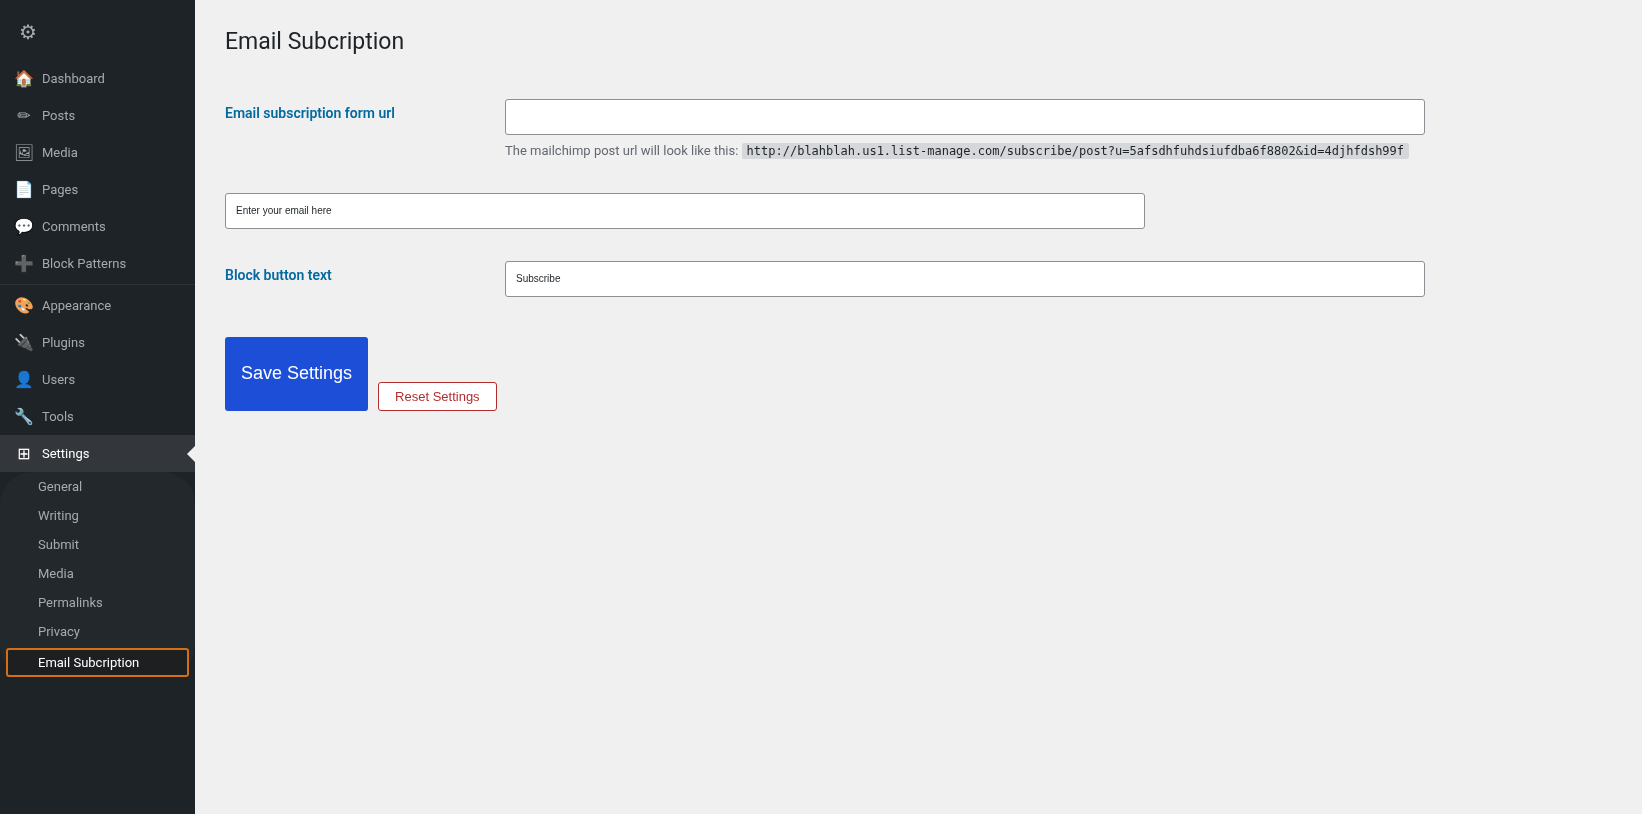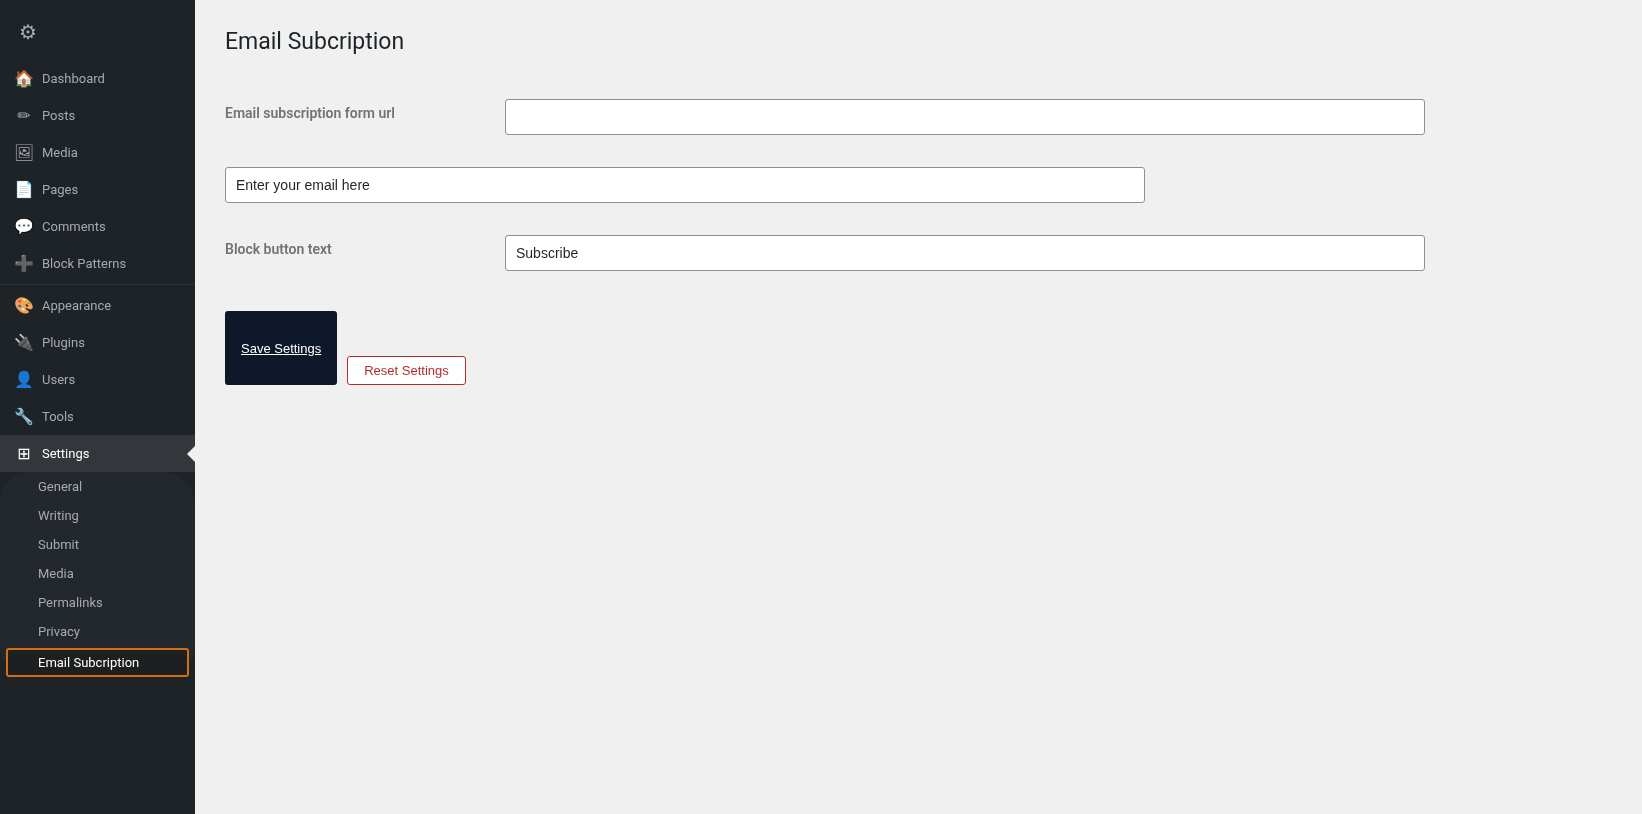--- a/index.html
+++ b/index.html
@@ -97,35 +97,35 @@
       display: flex;
       align-items: flex-start;
       padding: 16px 0;
     }
 
     .settings-label {
       width: 280px;
       min-width: 280px;
       padding-top: 6px;
       font-weight: 600;
-      color: #737373;
+      color: #0369a1;
       font-size: 14px;
     }
 
     .settings-field {
       flex: 1;
     }
 
     .settings-field input[type="text"] {
       width: 100%;
       max-width: 920px;
       padding: 6px 10px;
       border: 1px solid #8c8f94;
       border-radius: 3px;
-      font-size: 14px;
+      font-size: 10px;
       color: #1d2327;
       background: #fff;
       height: 36px;
     }
 
     .help-text {
       margin-top: 6px;
       color: #646970;
       font-size: 13px;
       line-height: 1.5;
@@ -141,29 +141,28 @@
       word-break: break-all;
     }
 
     .button-row {
       display: flex;
       gap: 10px;
       margin-top: 24px;
     }
 
     .btn-save {
-      background: #0f172a;
+      background: #1d4ed8;
       color: #fff;
       border: none;
       border-radius: 3px;
       padding: 6px 16px;
-      font-size: 13px;
+      font-size: 18px;
       cursor: pointer;
       font-weight: 500;
-      text-decoration: underline;
     }
 
     .btn-reset {
       background: #fff;
       color: #b32d2e;
       border: 1px solid #b32d2e;
       border-radius: 3px;
       padding: 6px 16px;
       font-size: 13px;
       cursor: pointer;
@@ -244,20 +243,24 @@
   </div>
 </div>
 
 <div id="main">
   <h1 class="page-title">Email Subcription</h1>
 
   <div class="settings-row">
     <div class="settings-label">Email subscription form url</div>
     <div class="settings-field">
       <input type="text" value="" style="">
+      <div class="help-text">
+        <span>The mailchimp post url will look like this:</span>
+        <code>http://blahblah.us1.list-manage.com/subscribe/post?u=5afsdhfuhdsiufdba6f8802&amp;id=4djhfdsh99f</code>
+      </div>
     </div>
   </div>
 
   <div class="settings-row">
     <div class="settings-field">
       <input type="text" value="Enter your email here" style="">
     </div>
   </div>
 
   <div class="settings-row">

